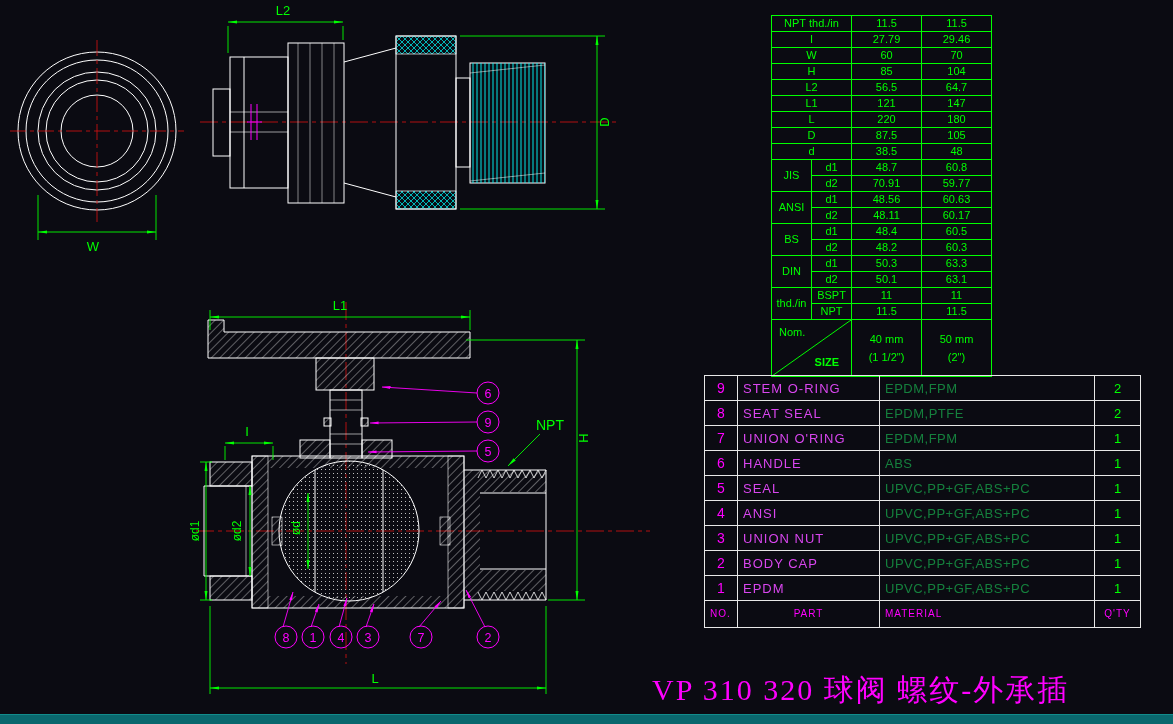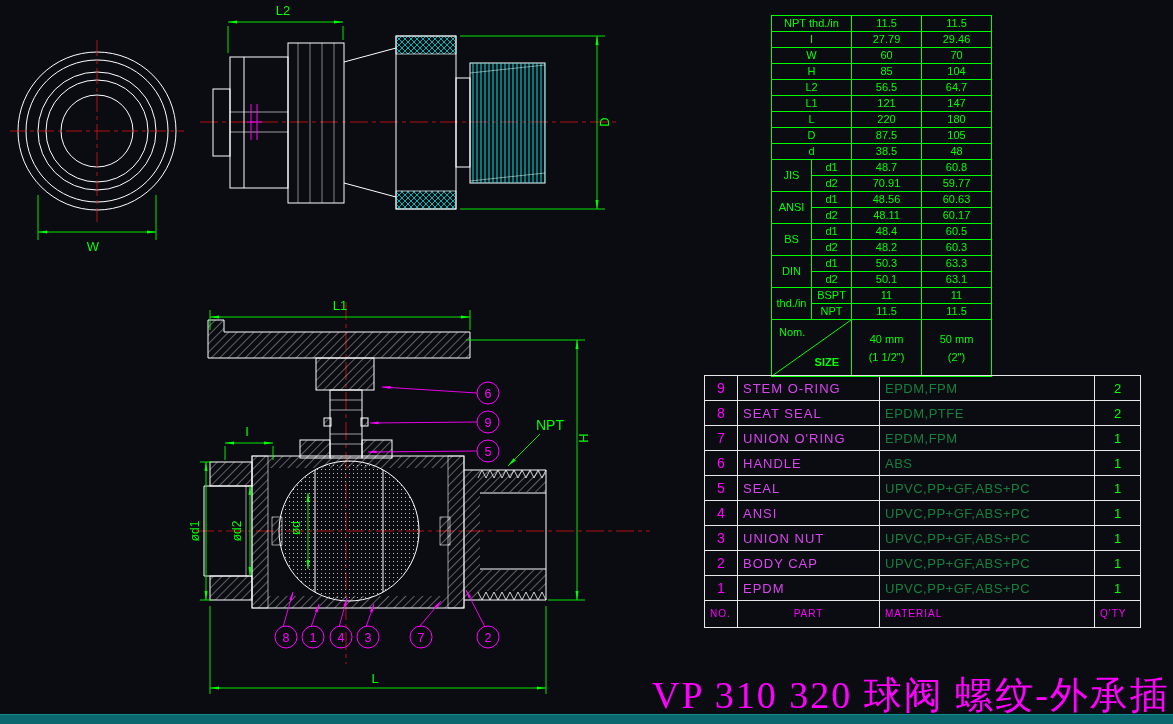--- a/index.html
+++ b/index.html
@@ -39,26 +39,26 @@
   .partstable td {
     border:1px solid #e8e8e8; height:24px; padding:0 5px;
     white-space:nowrap; overflow:hidden; vertical-align:middle;
   }
   .pt-no  { color:#ff00ff; text-align:center; font-size:14px; }
   .pt-part{ color:#d946ef; letter-spacing:1px;margin-left:44px; }
   .pt-mat { color:#15803d; letter-spacing:0.5px; }
   .pt-qty { color:#00ff00; text-align:center; }
   .pt-head td { color:#ff00ff; font-size:10px; height:26px; letter-spacing:1px; }
   .pt-head .h-part { text-align:center;margin-top:32px; }
-  .pt-head .h-qty { text-align:left; }
+  .pt-head .h-qty { text-align:center; }
 
   
   .title {
     position:absolute; left:652px; top:670px; width:500px;
-    color:#ff00ff; font-size:38px; letter-spacing:2px; white-space:nowrap;
+    color:#ff00ff; font-size:30px; letter-spacing:2px; white-space:nowrap;
     font-family:"Liberation Serif", serif;
   }
 
   .bottombar {
     position:absolute; left:0; right:0; bottom:0; height:9px;
     background:#0a686e; border-top:1px solid #128c8c;
   }
 </style>
 </head>
 <body>

